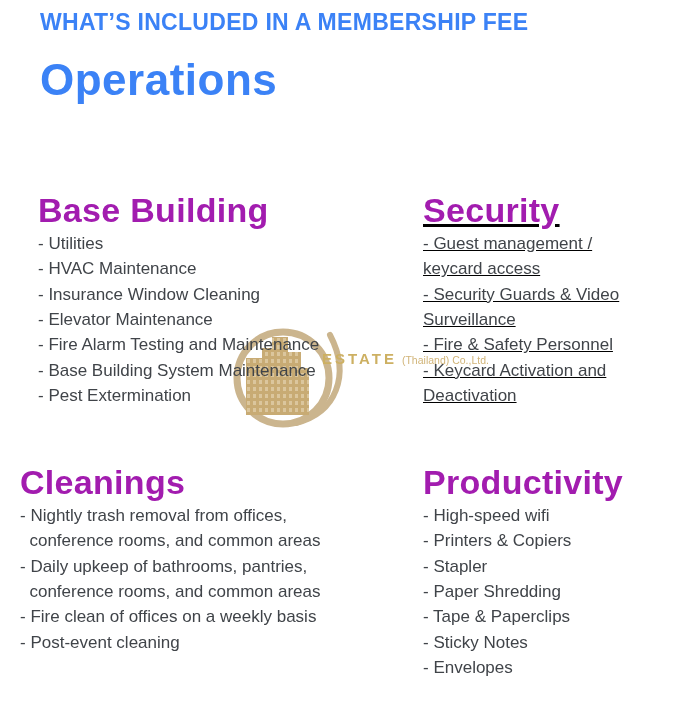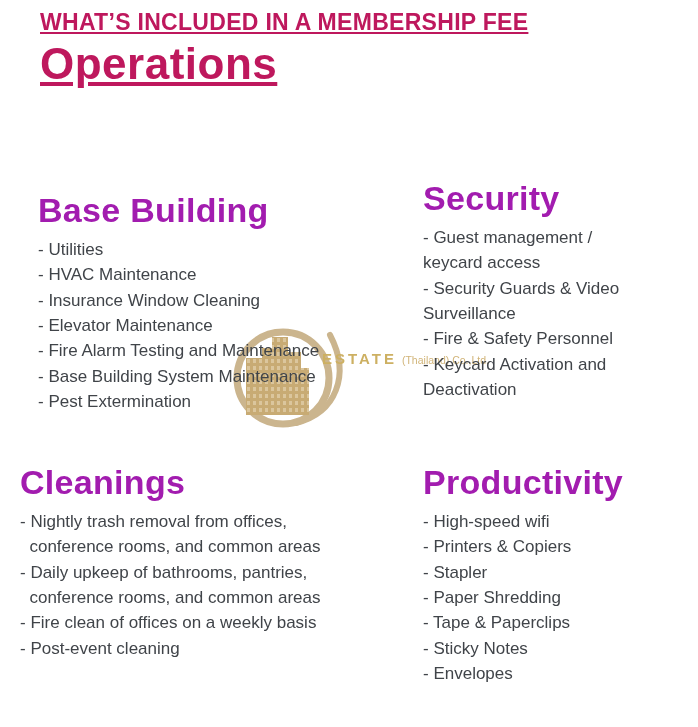--- a/index.html
+++ b/index.html
@@ -1,42 +1,42 @@
 <!DOCTYPE html>
 <html><head>
 <meta charset="utf-8">
 <style>
   html,body{margin:0;padding:0;background:#ffffff;}
   .page{
     position:relative;width:698px;height:727px;background:#ffffff;
     overflow:hidden;font-family:"Liberation Sans",sans-serif;
   }
   
-  .header{position:absolute;left:40px;top:9px;z-index:2;color:#be185d;text-decoration:underline;}
+  .header{position:absolute;left:40px;top:9px;z-index:2;color:#3b82f6;}
   .eyebrow{
     font-size:23px;font-weight:bold;letter-spacing:0.3px;
     line-height:1.2;margin:0;
   }
   .title{
     font-size:44px;font-weight:bold;letter-spacing:0.5px;
-    line-height:1.1;margin:3px 0 0;
+    line-height:1.1;margin:19px 0 0;
   }
   
   .section{position:absolute;z-index:2;}
   .section-title{
     font-size:34px;font-weight:bold;color:#a21caf;
     margin:0;line-height:1.2;letter-spacing:0.3px;
   }
-  .items{list-style:none;margin:6px 0 0;padding:0;}
+  .items{list-style:none;margin:0 0 0;padding:0;}
   .item{
     font-size:17px;line-height:25.4px;color:#404449;
     white-space:pre-line;
   }
   #sec-base{left:38px;top:190px;width:372px;}
-  #sec-security{left:423px;top:178px;width:262px;}
+  #sec-security{left:423px;top:190px;width:262px;text-decoration:underline;}
   #sec-cleanings{left:20px;top:462px;width:390px;}
   #sec-productivity{left:423px;top:462px;width:262px;}
   
   .watermark{position:absolute;left:222px;top:323px;width:250px;height:110px;z-index:1;}
   .wm-logo{position:absolute;left:0;top:0;}
   .wm-text{position:absolute;left:100px;top:28px;white-space:nowrap;}
   .wm-brand{
     display:block;font-size:23px;color:#d9d8d4;font-weight:bold;
     letter-spacing:6px;line-height:1;
   }

